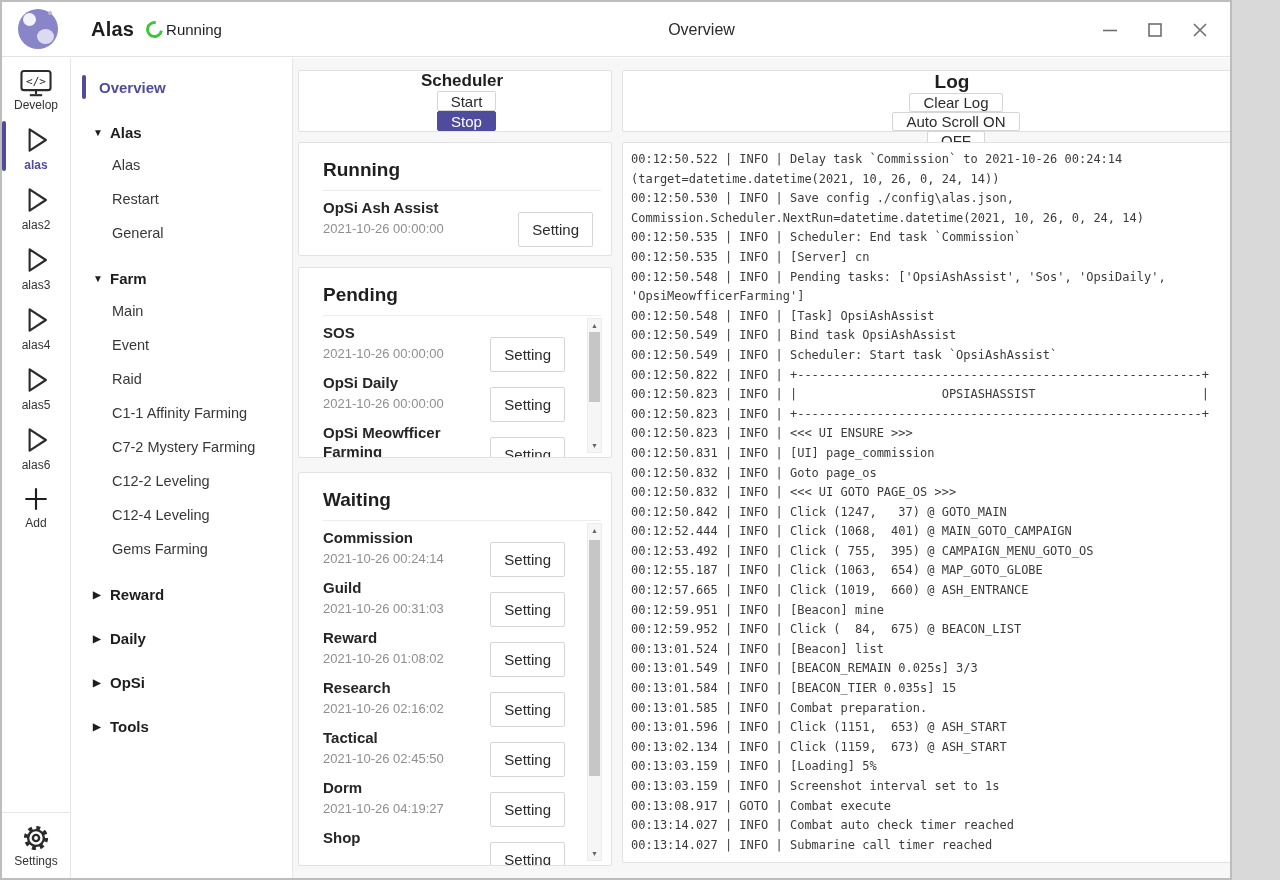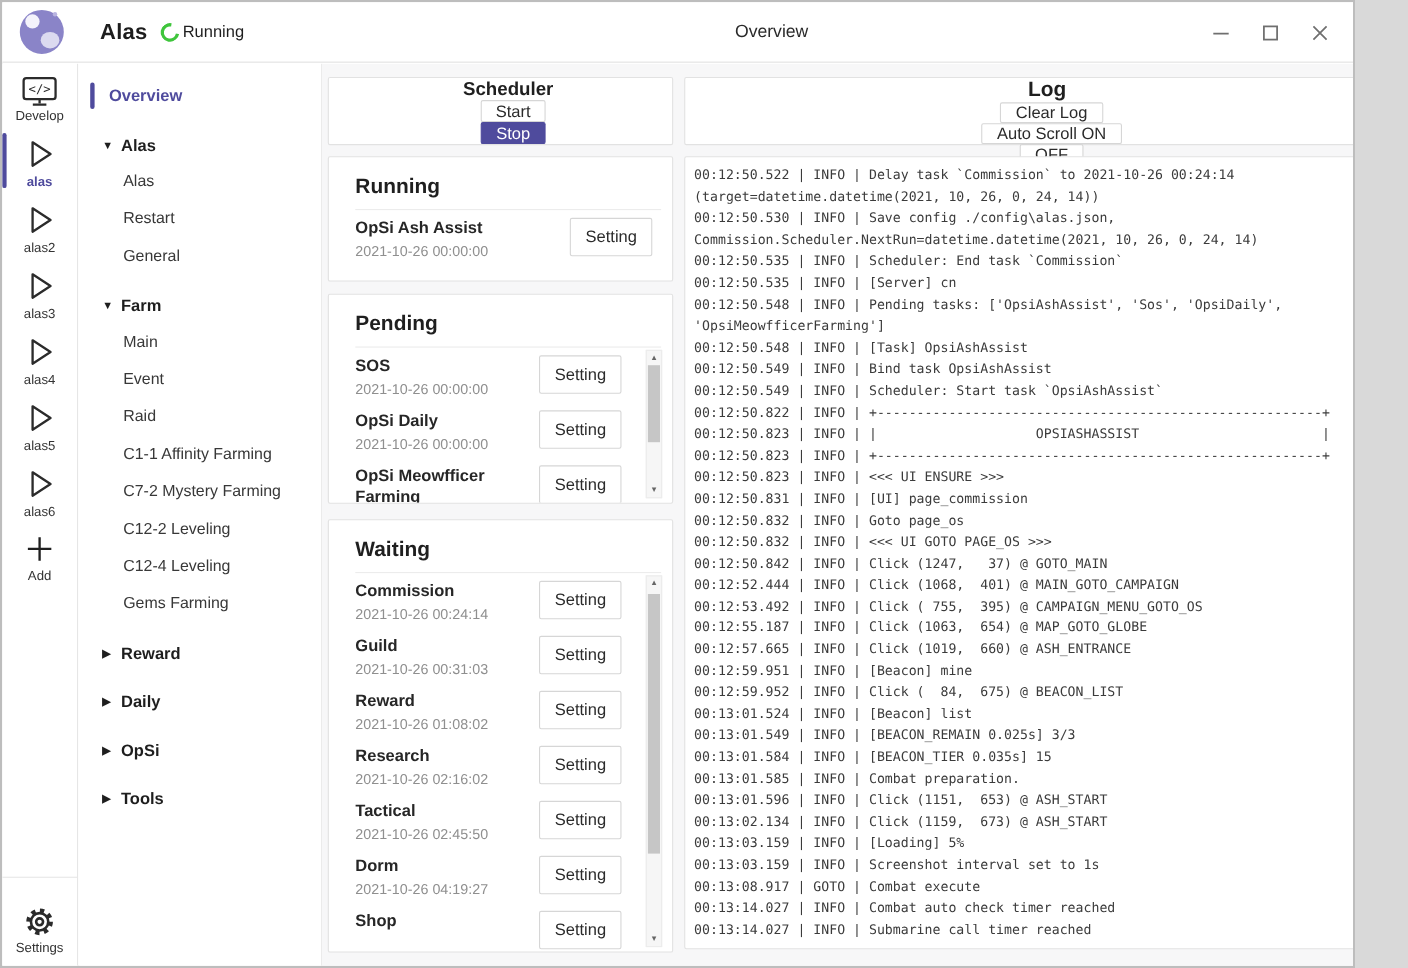--- a/index.html
+++ b/index.html
@@ -30,21 +30,21 @@
   .win-btn{width:18px;height:18px;display:flex;align-items:center;justify-content:center;cursor:default;}
   
   .rail{position:absolute;left:0;top:56px;bottom:0;width:69px;background:#fff;
     border-right:1px solid #e6e6e6;display:flex;flex-direction:column;align-items:center;padding-top:5px;}
   .rail-item{position:relative;width:100%;display:flex;flex-direction:column;align-items:center;
     padding:6px 0 5px;cursor:default;}
   .rail-label{font-size:12px;color:#333;margin-top:1px;}
   .rail-item.active::before{content:"";position:absolute;left:0;top:4px;height:50px;width:4px;
     background:var(--accent);border-radius:2px;}
   .rail-item.active .rail-label{color:var(--accent);font-weight:bold;}
-  .rail-settings{margin-top:auto;width:100%;border-top:1px solid #e6e6e6;padding:25px 0 10px;}
+  .rail-settings{margin-top:auto;width:100%;border-top:1px solid #e6e6e6;padding:10px 0 10px;}
   
   .sidebar{position:absolute;left:70px;top:56px;bottom:0;width:221px;background:#fff;
     border-right:1px solid #e6e6e6;padding-top:12px;overflow:hidden;}
   .nav-overview{position:relative;height:34px;display:flex;align-items:center;padding-left:27px;
     font-size:15px;font-weight:bold;color:var(--accent);cursor:default;margin-bottom:4px;}
   .nav-overview::before{content:"";position:absolute;left:10px;top:5px;bottom:5px;width:4px;
     background:var(--accent);border-radius:2px;}
   .nav-group-header{height:32px;margin-top:12px;display:flex;align-items:center;padding-left:21px;
     font-size:15px;font-weight:bold;color:#1e1e1e;cursor:default;}
   .nav-arrow{font-size:10px;width:12px;color:#1e1e1e;margin-right:5px;}
@@ -62,21 +62,21 @@
   .card-sec{display:flex;flex-direction:column;padding:14px 10px 0 24px;overflow:hidden;}
   .card-running{left:5px;top:84px;width:314px;height:114px;}
   .card-pending{left:5px;top:209px;width:314px;height:191px;}
   .card-waiting{left:5px;top:414px;width:314px;height:394px;}
   .sec-title{font-size:19px;font-weight:600;color:#1f1f1f;line-height:1;padding-top:3px;}
   .sec-divider{border-bottom:1px solid #ececec;margin:11px 0 5px;}
   .task-list{flex:1;overflow:hidden;position:relative;}
   .task-row{position:relative;height:50px;padding-top:2px;}
   .task-name{font-size:15px;font-weight:600;color:#262626;line-height:19px;width:172px;}
   .task-time{font-size:13px;color:#8f8f8f;margin-top:4px;}
-  .task-setting{position:absolute;top:2px;right:8px;}
+  .task-setting{position:absolute;top:16px;right:8px;}
   .has-scroll .task-setting{right:36px;}
   
   .sbar{position:absolute;width:15px;background:#f6f6f6;border:1px solid #ececec;}
   .sbar-arrow{position:absolute;left:0;right:0;height:13px;display:flex;align-items:center;
     justify-content:center;font-size:7px;color:#666;cursor:default;}
   .sbar-arrow.up{top:0;}
   .sbar-arrow.down{bottom:0;}
   .sbar-thumb{position:absolute;left:1px;right:1px;background:#c6c6c6;}
   .card-pending .sbar{top:50px;bottom:4px;right:9px;}
   .card-pending .sbar-thumb{top:13px;height:70px;}

